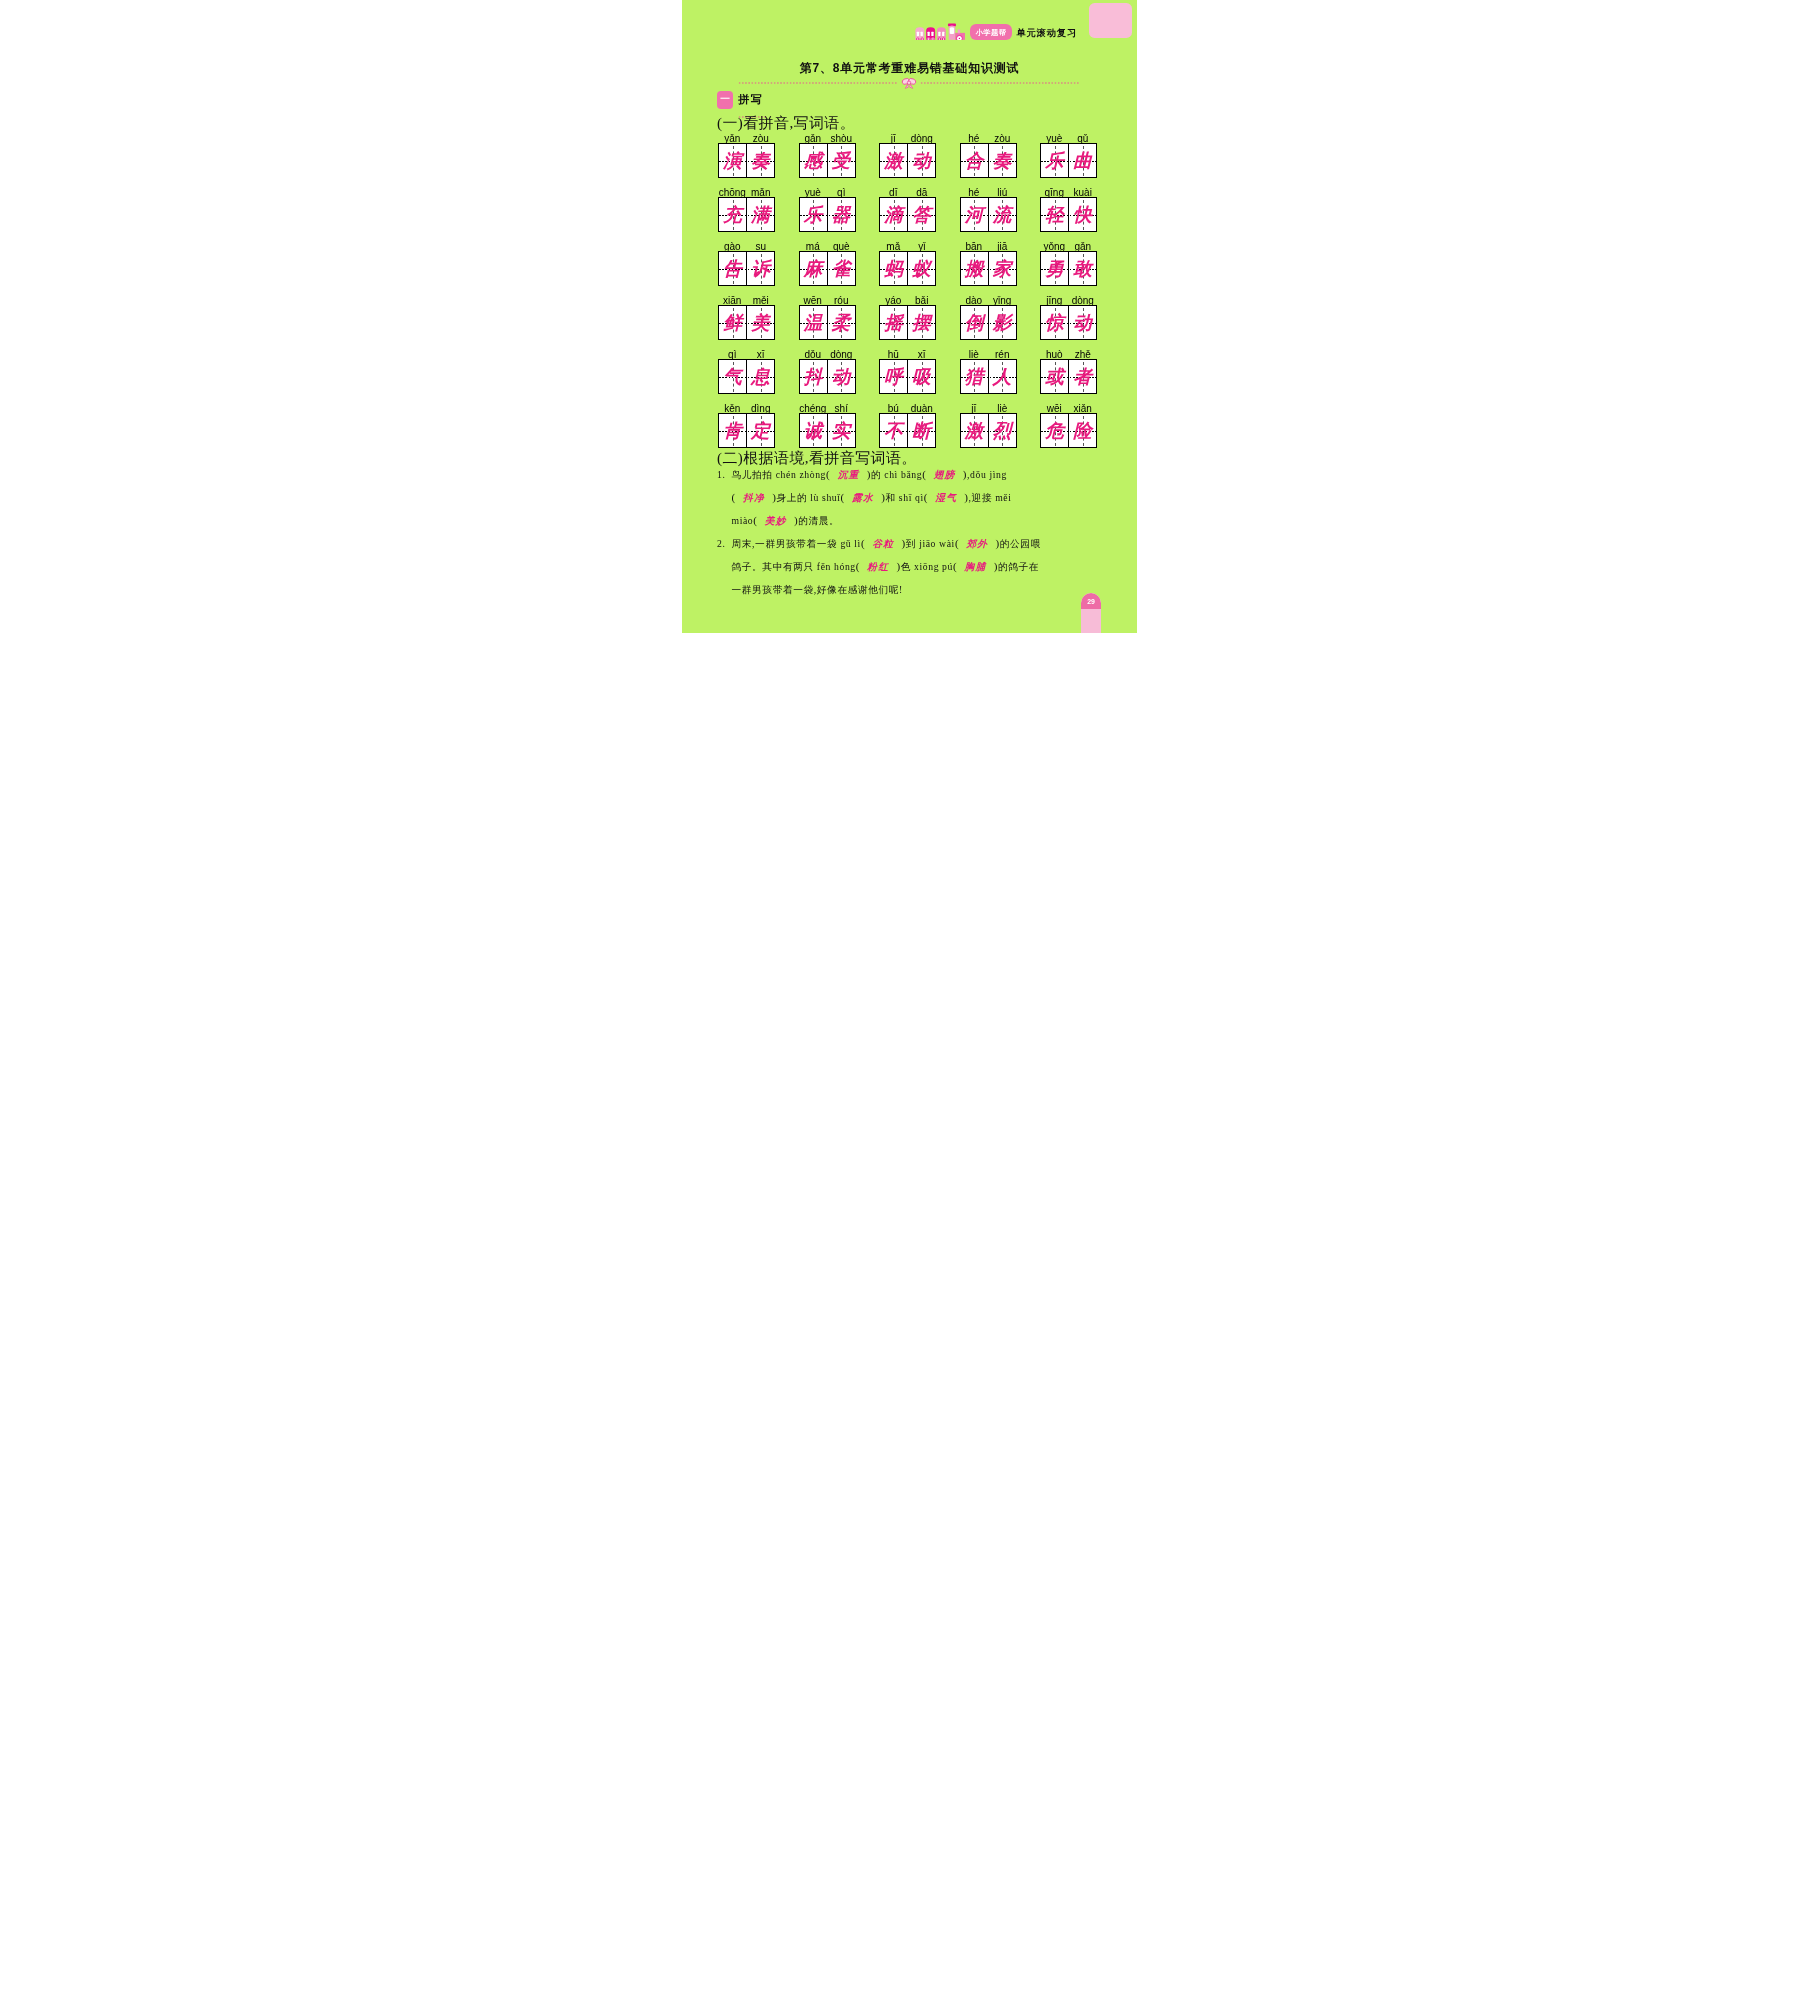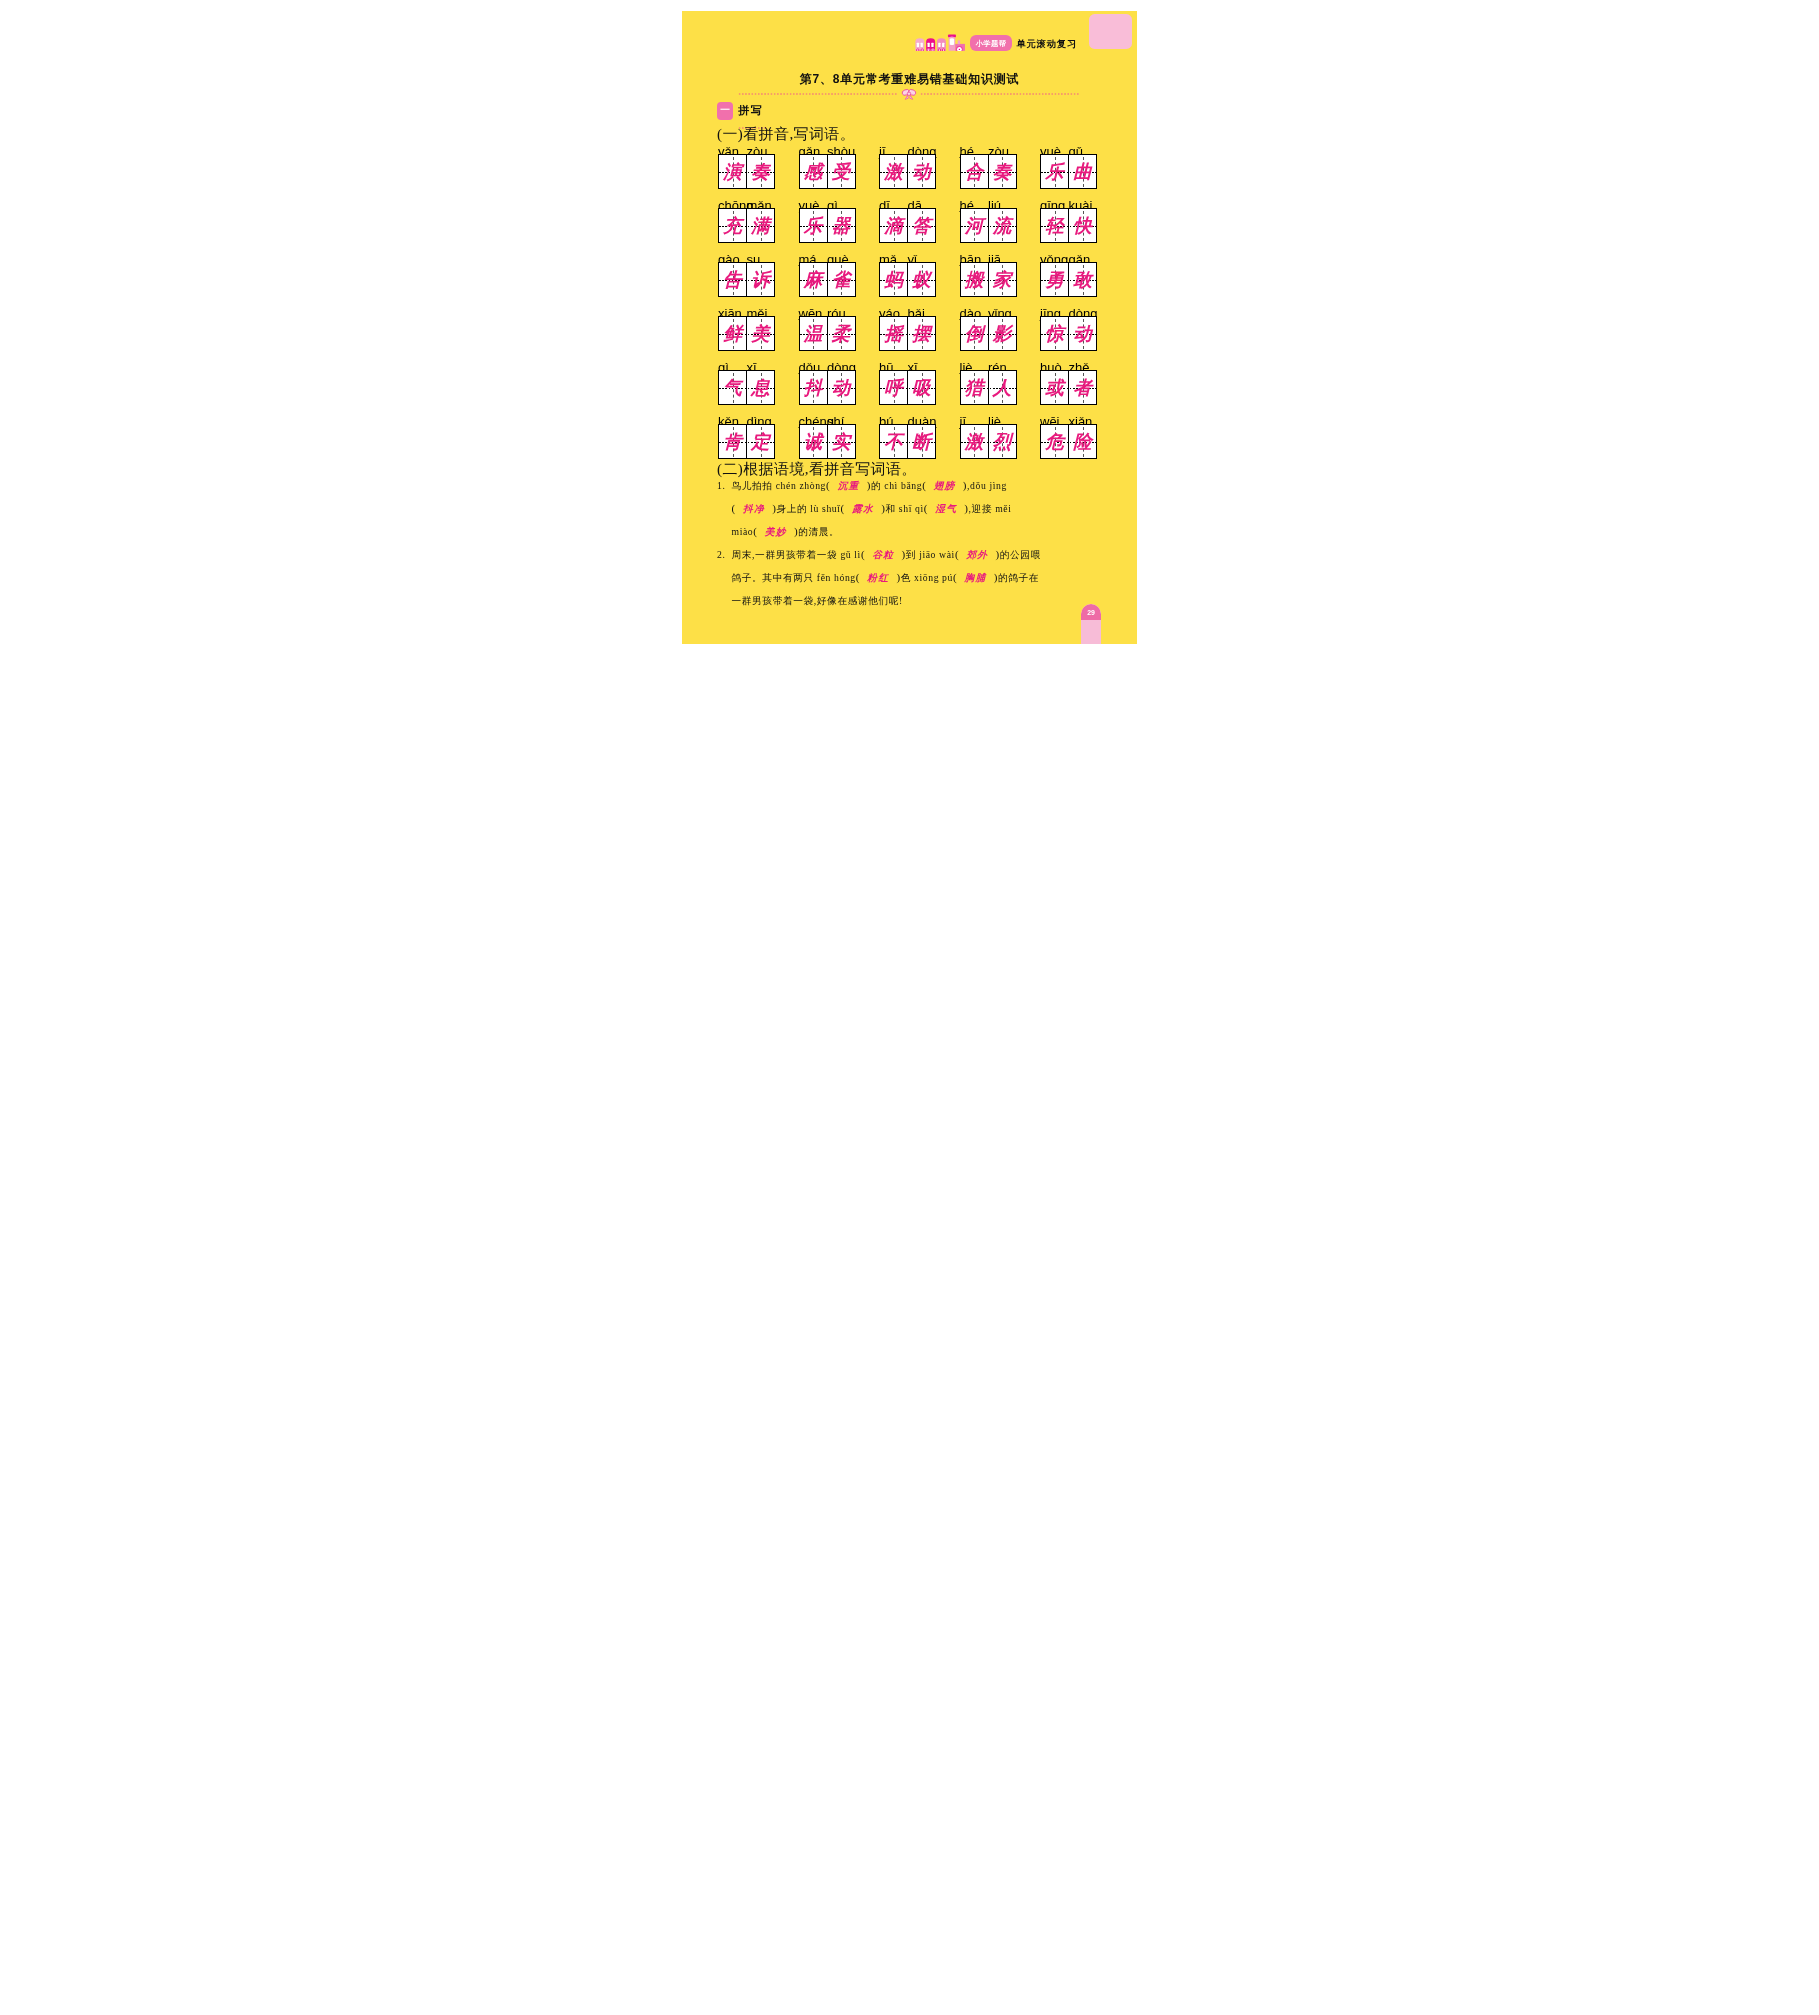--- a/index.html
+++ b/index.html
@@ -1,16 +1,16 @@
 <!DOCTYPE html>
 <html style="font-size:6.4px"><head>
 <meta charset="utf-8">
 <style>
   html,body{margin:0;padding:0;background:#fff;}
-  .page{position:relative;width:455px;height:633px;background:#fde047;margin:11px auto;overflow:hidden;
+  .page{position:relative;width:455px;height:633px;background:#bef264;margin:0 auto;overflow:hidden;
         font-family:"Liberation Sans","DejaVu Sans",sans-serif;color:#111;}
 
   
   .corner-tab{position:absolute;top:3.2px;right:4.8px;width:43px;height:35px;background:#f9bdd8;border-radius:5.6px;}
   .header{position:absolute;top:22.6px;right:60px;display:flex;align-items:flex-end;gap:4.8px;}
   .train{width:52px;height:17.7px;flex:none;}
   .brand-badge{background:#f170ac;color:#fff;font-weight:bold;font-size:7.3px;line-height:1;
                padding:4.4px 5.2px;border-radius:6px;letter-spacing:0.4px;white-space:nowrap;}
   .unit-wrap{display:flex;flex-direction:row;align-items:center;padding-bottom:0.4px;}
   .unit-label{font-size:9.3px;font-weight:bold;letter-spacing:0.8px;white-space:nowrap;}
@@ -37,21 +37,21 @@
   .part-label{position:absolute;left:35px;font-family:Liberation Serif, serif;
               font-size:15px;letter-spacing:0.4px;}
   .part1{top:114px;}
   .part2{top:449px;}
 
   
   .grid{position:absolute;top:133px;left:36px;width:379px;}
   .grid-row{display:flex;justify-content:space-between;margin-bottom:8.5px;}
   .word-group{width:57px;}
   .py-row{display:flex;height:9.7px;margin-bottom:0.8px;}
-  .py{width:50%;font-size:13px;white-space:nowrap;color:#000;text-decoration:underline;}
+  .py{width:50%;text-align:center;font-size:10px;white-space:nowrap;color:#000;text-decoration:underline;}
   .char-box{position:relative;height:33px;border:0.4px solid #000;border-top:1.2px solid #000;border-bottom:1.2px solid #000;display:flex;background:#fff;}
   .char-cell{position:relative;width:50%;display:flex;align-items:center;justify-content:center;}
   .char-cell + .char-cell{border-left:0.4px solid #000;}
   .dash-v{position:absolute;left:50%;top:1.2px;bottom:1.2px;width:0;border-left:0.4px dashed #555;}
   .mid-dot{position:absolute;left:0;right:0;top:50%;height:1.2px;margin-top:-0.4px;z-index:1;
            background:repeating-linear-gradient(90deg,#000 0 1.6px,transparent 1.6px 3.2px);}
   .han{position:relative;z-index:2;font-size:18.5px;line-height:1;color:#e81a7e;font-weight:600;font-style:italic;
        font-family:"Liberation Serif","DejaVu Serif",serif;}
 
   

